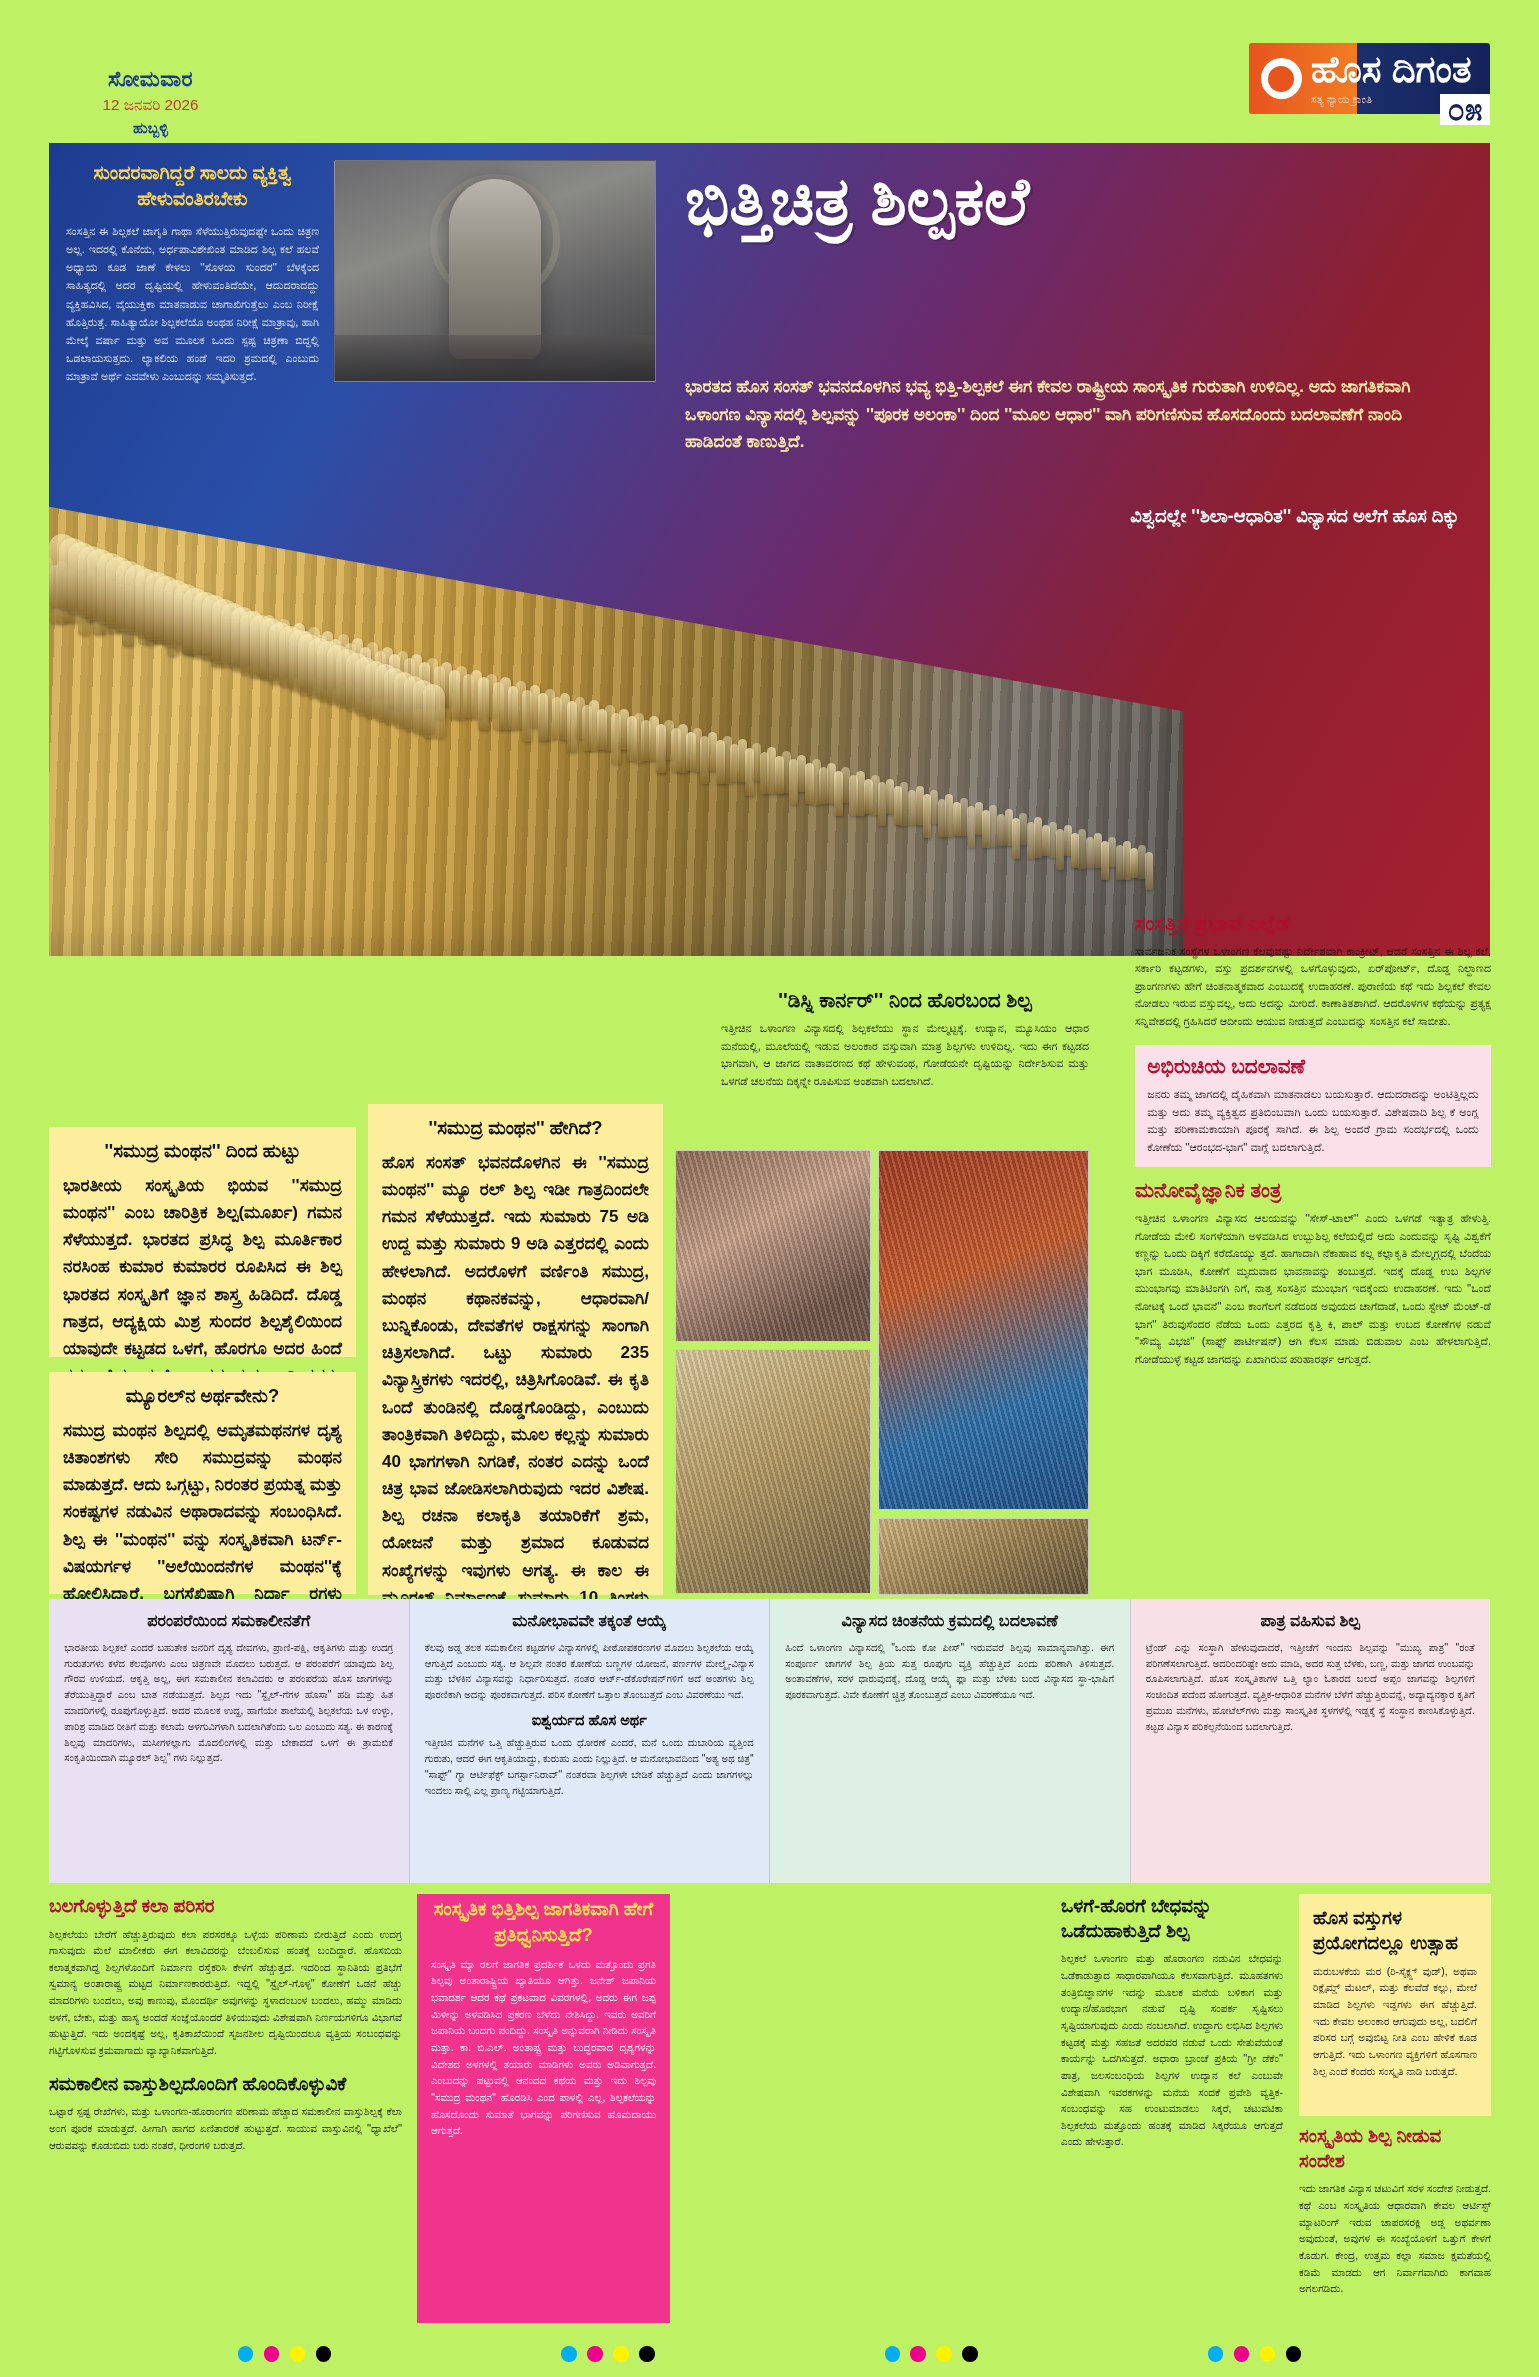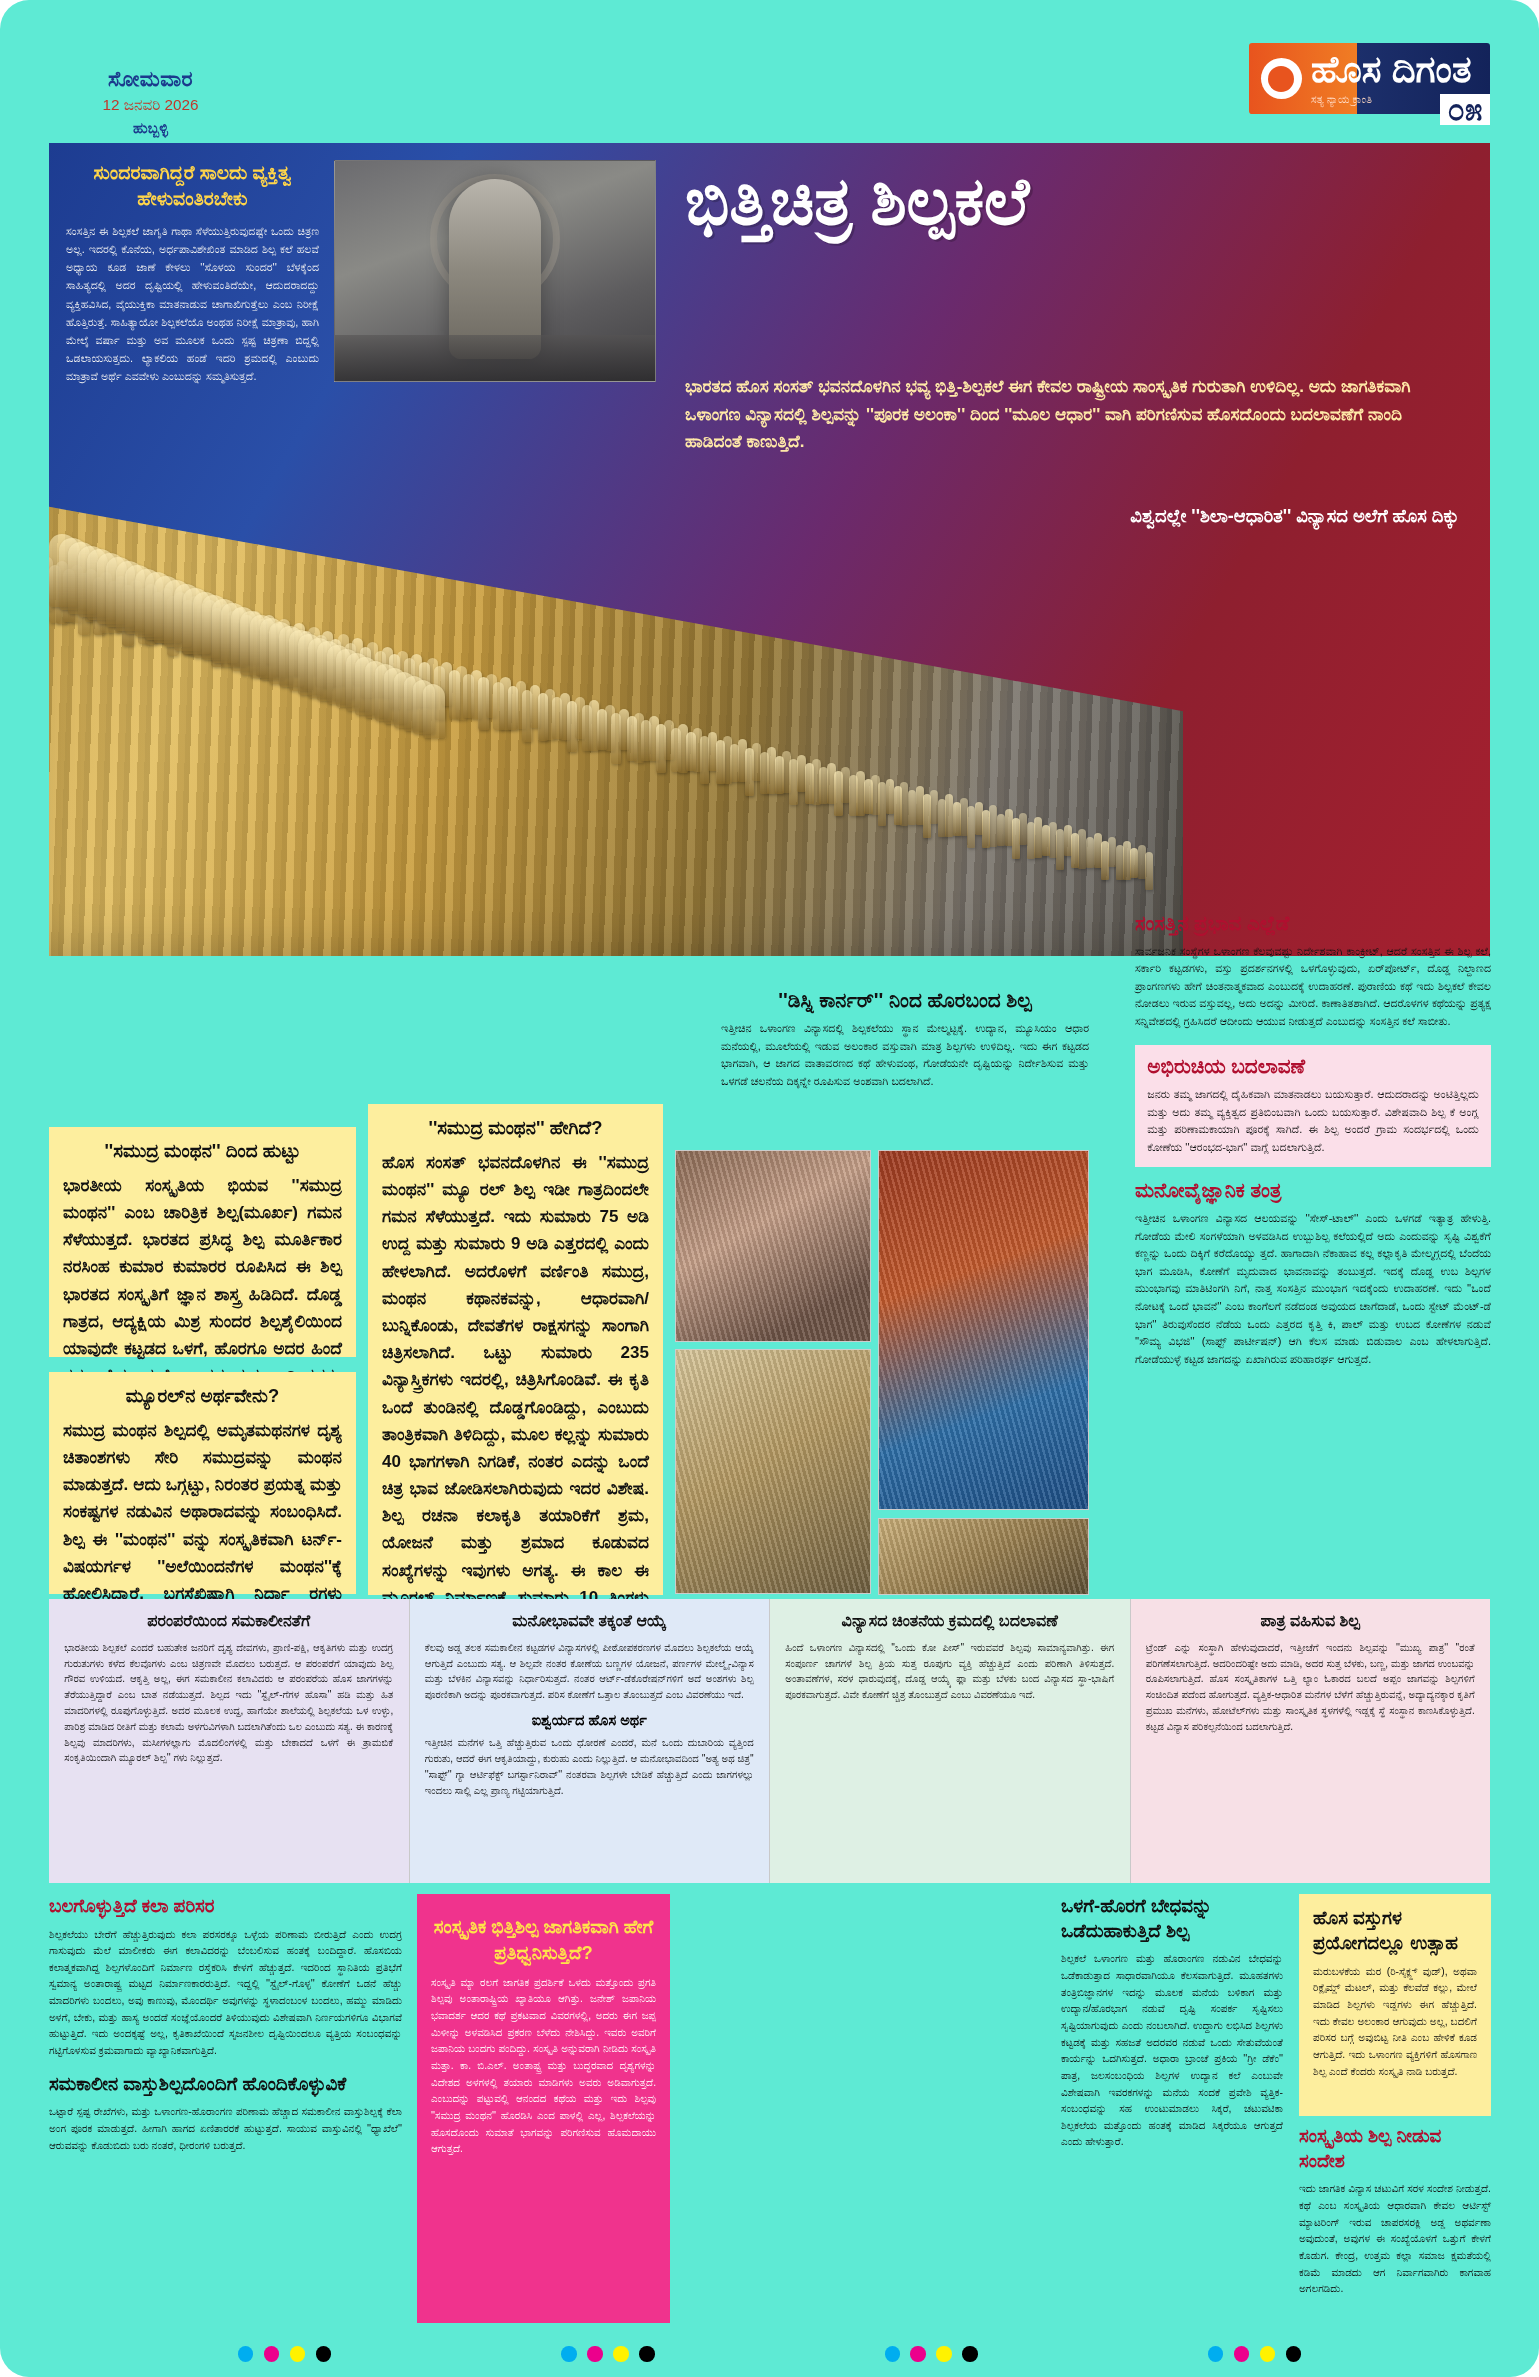--- a/index.html
+++ b/index.html
@@ -9,22 +9,21 @@
     font-family: "Liberation Sans", sans-serif;
     width: 1539px;
     height: 2377px;
     position: relative;
     overflow: hidden;
   }
   .page {
     position: relative;
     width: 1539px;
     height: 2377px;
-    background: #5eead4;
-    border-radius: 29px;
+    background: #bef264;
   }
 
   
   .masthead {
     position: absolute;
     top: 0; left: 0;
     width: 1539px;
     height: 138px;
   }
   .date-block {
@@ -353,21 +352,21 @@
   .b-head-dark { color: #111; }
   .b-body {
     font-size: 10.4px;
     line-height: 1.6;
     text-align: justify;
     color: #111;
   }
   .magenta-box {
     background: #f0338d;
     color: #ffffff;
-    padding: 20px 14px;
+    padding: 2px 14px;
   }
   .magenta-box .mb-title {
     color: #ffe34a;
     font-size: 18.4px;
     font-weight: bold;
     text-align: center;
     line-height: 1.4;
     margin-bottom: 9.2px;
   }
   .magenta-box .mb-body {

